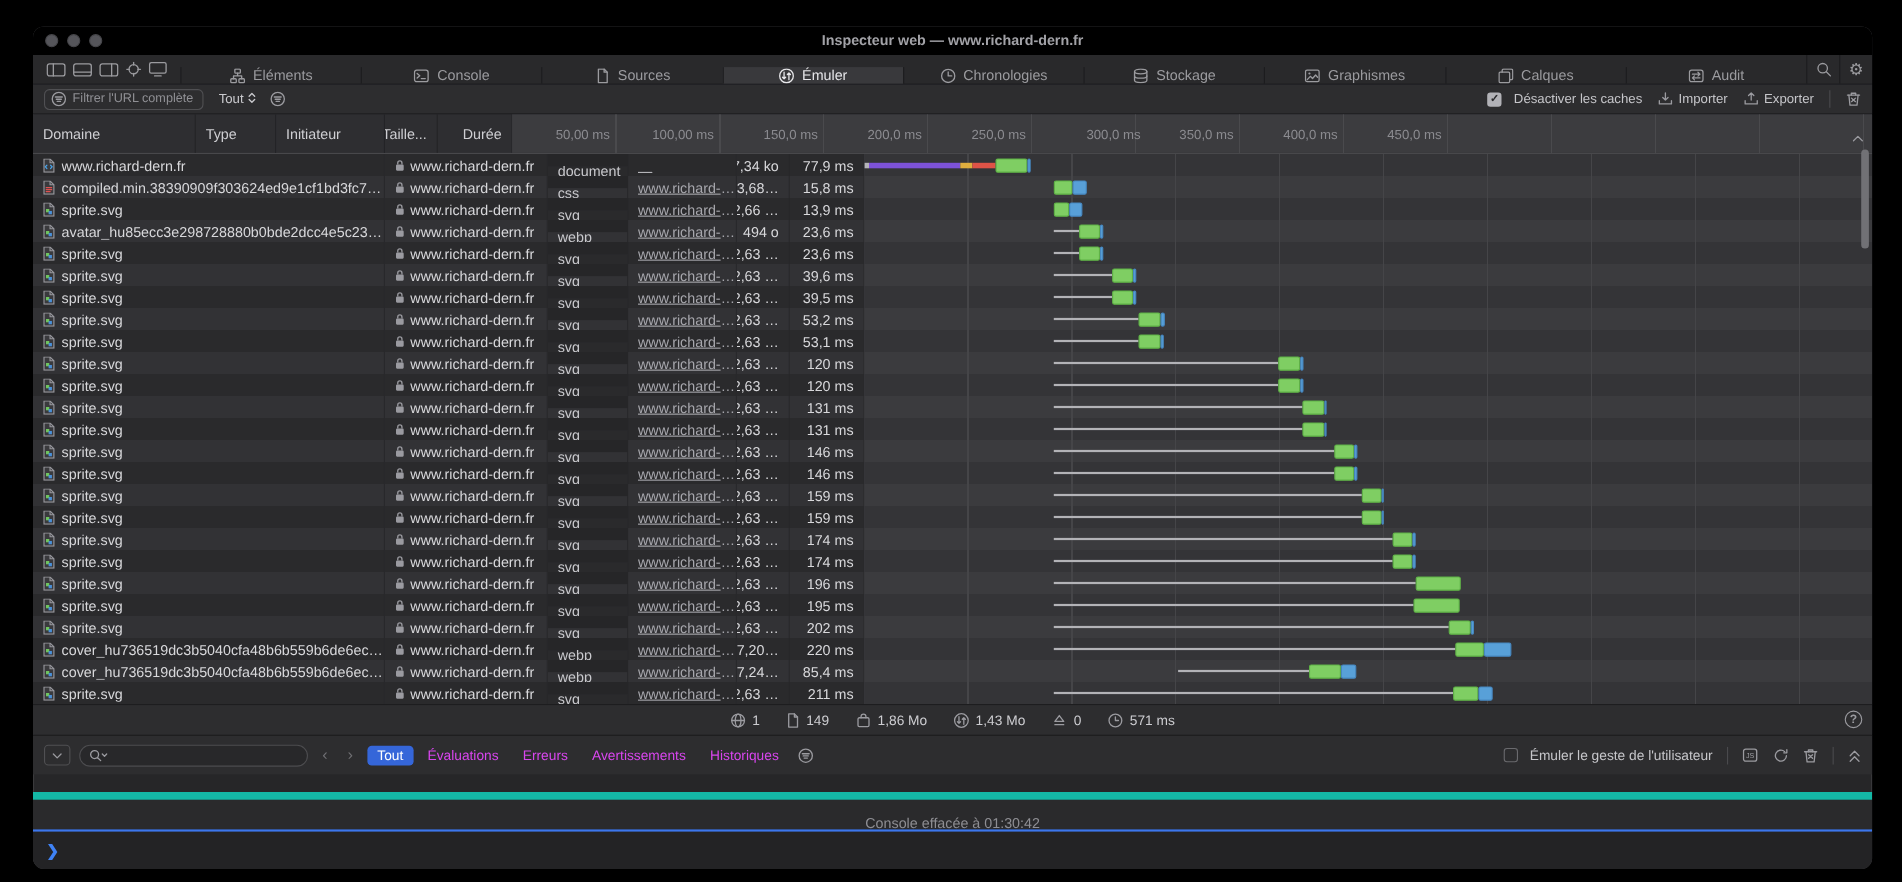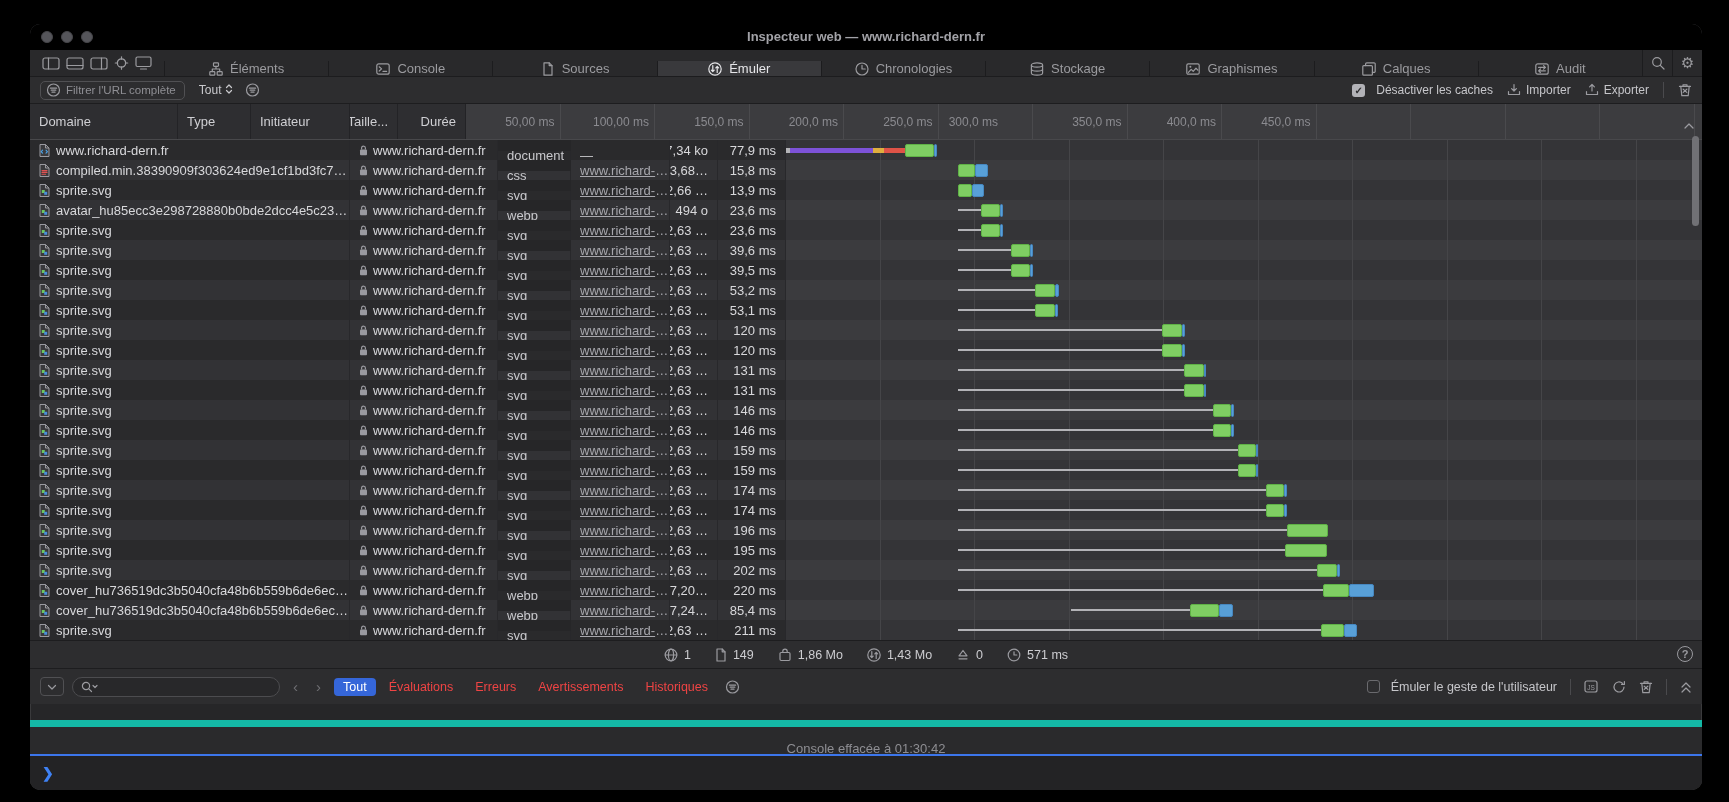--- a/index.html
+++ b/index.html
@@ -85,21 +85,21 @@
 
   
   .consbar { position:absolute; left:0; top:644px; width:100%; height:36px; background:#2d2d2f;
              border-top:1px solid #1d1d1f; display:flex; align-items:center; padding:0 10px; gap:8px;
              color:#c6c6ca; font-size:12.5px; }
   .scope-btn { width:24px; height:19px; border:1px solid #505053; border-radius:4px; display:flex;
                align-items:center; justify-content:center; color:#9a9a9f; }
   .search-field { width:208px; height:20px; border:1px solid #4c4c4f; border-radius:10px; display:flex;
                   align-items:center; padding:0 8px; gap:3px; color:#8f8f94; background:#28282a; }
   .nav-ch { color:#6f6f73; font-size:15px; padding:0 5px; }
-  .pill { padding:2px 9px; border-radius:4px; color:#ef4444; }
+  .pill { padding:2px 9px; border-radius:4px; color:#d946ef; }
   .pill.active { background:#3566d9; color:#fff; }
   .cons-right { margin-left:auto; display:flex; align-items:center; gap:13px; color:#c6c6ca; }
   .icon-btn { display:flex; align-items:center; color:#9b9ba0; }
 
   
   .cons-msg { position:absolute; left:0; top:696px; width:100%; height:50px; background:#2a2a2c;
               border-top:7px solid #14b8a6; display:flex; align-items:center; justify-content:center;
               color:#8e8e93; font-size:13px; }
   .prompt { position:absolute; left:0; top:730px; width:100%; height:36px; background:#232325;
             border-top:2px solid #3c76ec; display:flex; align-items:center; padding-left:12px; }
@@ -324,21 +324,21 @@
     <div class="th c-dur">Durée</div>
     <div class="th th-tl" id="ruler">
       <span class="tl-collapse" id="tl-collapse-ic"><svg width="10" height="6" viewBox="0 0 10 6" fill="none" stroke="currentColor" stroke-width="1.2" stroke-linecap="round" stroke-linejoin="round">
             <path d="M1,5 5,1 9,5"></path>
           </svg></span>
     <span class="tick" style="left: 88.5px;">50,00 ms</span>
         <span class="tick" style="left: 183px;">100,00 ms</span>
         <span class="tick" style="left: 277.5px;">150,0 ms</span>
         <span class="tick" style="left: 372px;">200,0 ms</span>
         <span class="tick" style="left: 466.5px;">250,0 ms</span>
-        <span class="tick" style="left: 532px;">300,0 ms</span>
+        <span class="tick" style="left: 571px;">300,0 ms</span>
         <span class="tick" style="left: 655.5px;">350,0 ms</span>
         <span class="tick" style="left: 750px;">400,0 ms</span>
         <span class="tick" style="left: 844.5px;">450,0 ms</span>
       </div>
   </div>
 
   <div class="rows" id="rows-host">
       <div class="nrow odd">
         <div class="cell c-name">
           <span class="ficon">

